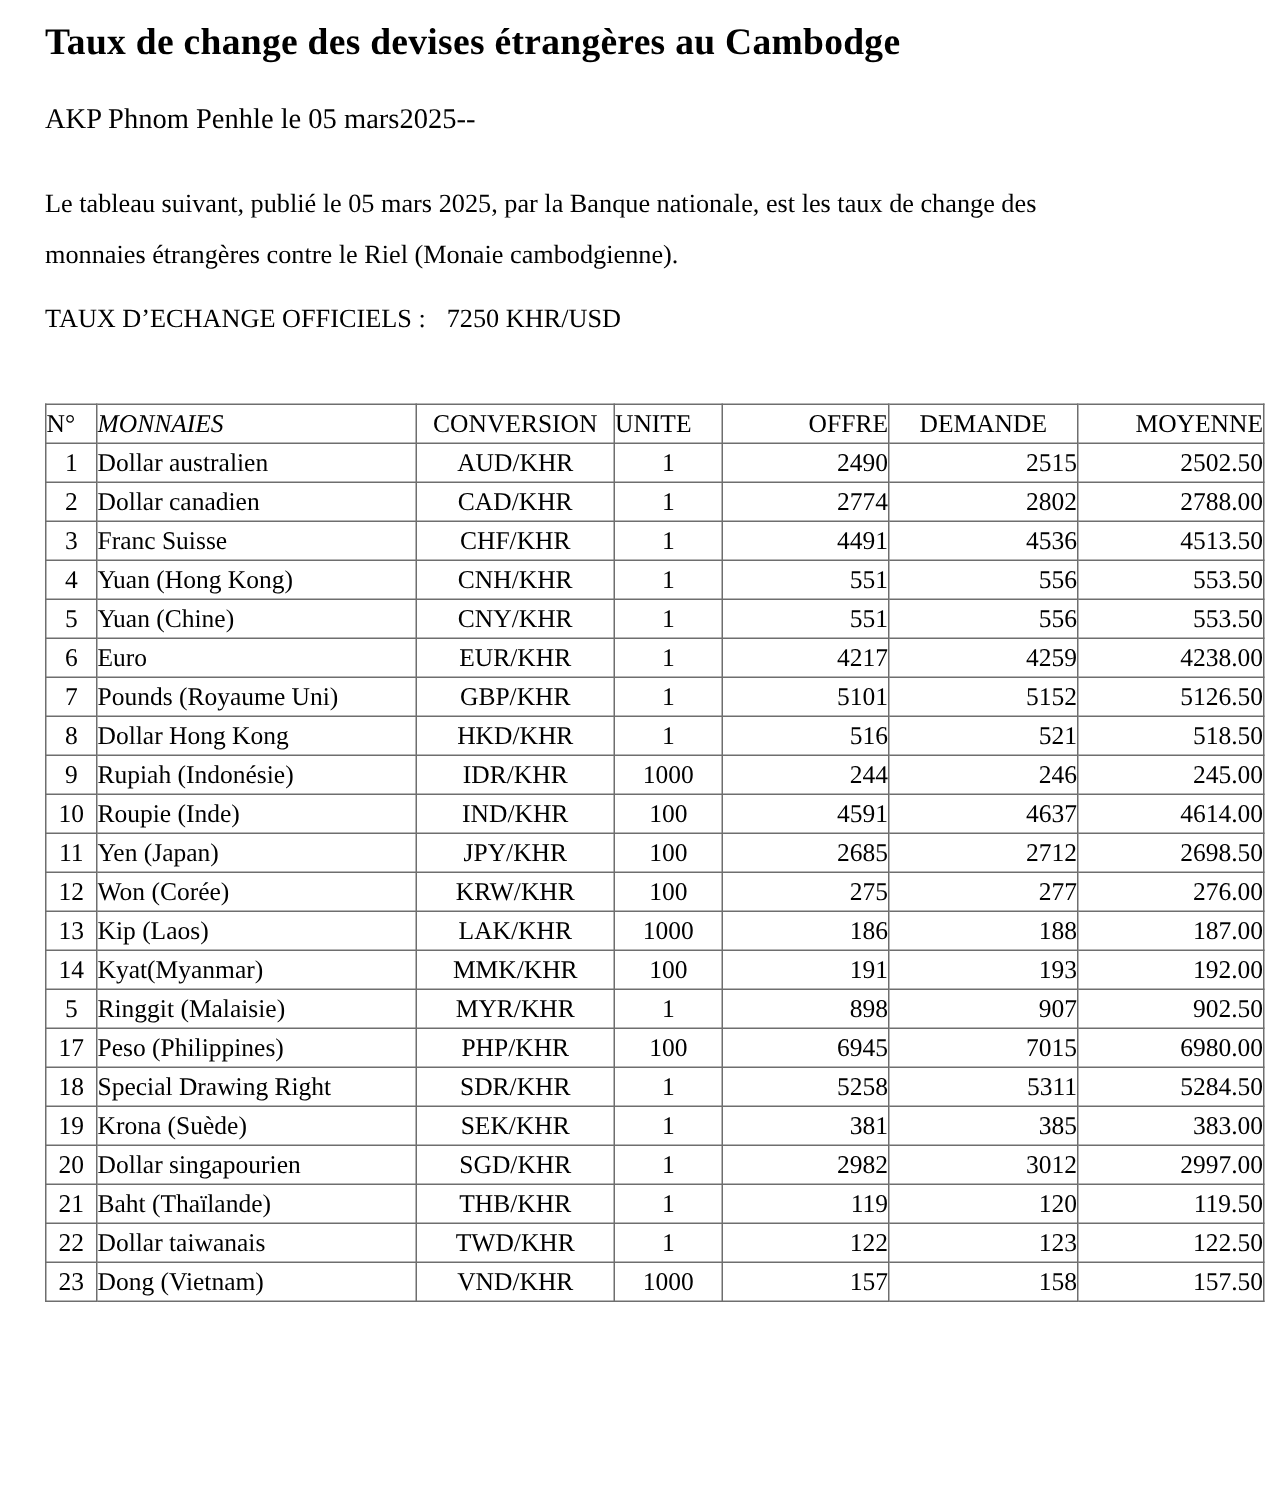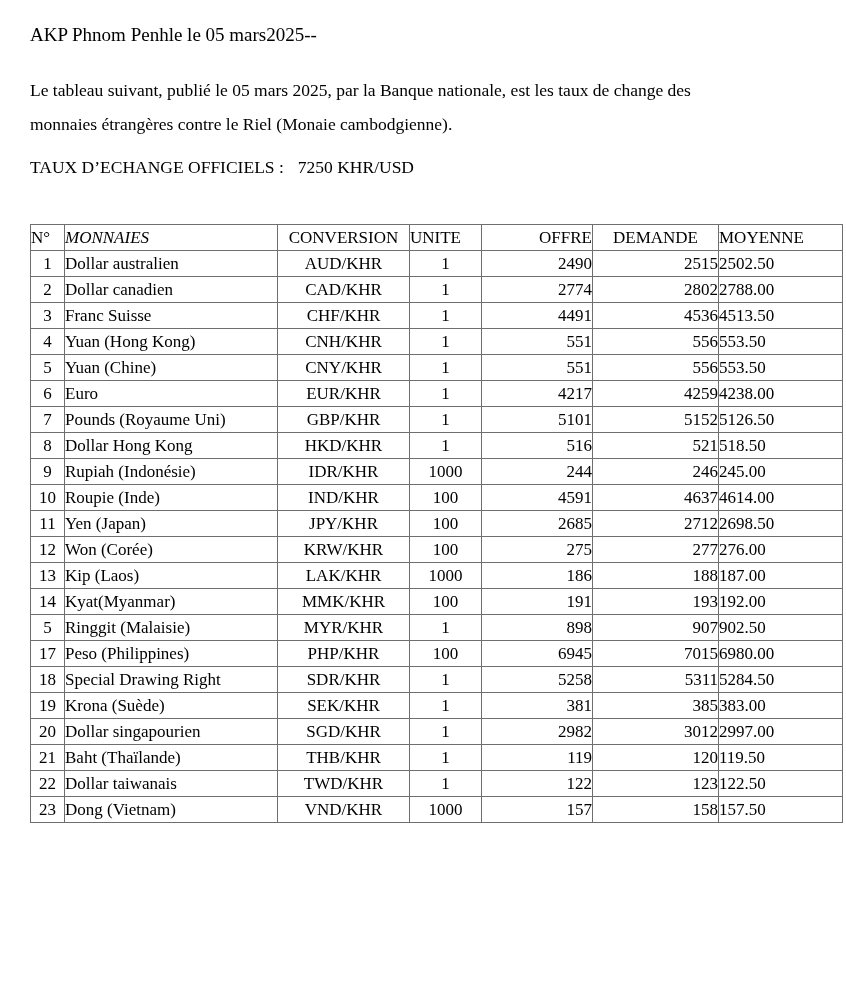--- a/index.html
+++ b/index.html
@@ -70,35 +70,36 @@
   col.c-offre    { width: 111px; }
   col.c-demande  { width: 126px; }
   col.c-moyenne  { width: 124px; }
   
   th:nth-child(1) { text-align: left; padding-left: 2px; }
   th:nth-child(2) { text-align: left; padding-left: 5px; font-style: italic; }
   th:nth-child(3) { text-align: center; }
   th:nth-child(4) { text-align: left; padding-left: 6px; }
   th:nth-child(5) { text-align: right; padding-right: 6px; }
   th:nth-child(6) { text-align: center; }
-  th:nth-child(7) { text-align: left; }
+  th:nth-child(7) { text-align: right; }
   
   td:nth-child(1) { text-align: center; }
   td:nth-child(2) { text-align: left; padding-left: 5px; }
   td:nth-child(3) { text-align: center; }
   td:nth-child(4) { text-align: center; }
   td:nth-child(5) { text-align: right; padding-right: 6px; }
   td:nth-child(6) { text-align: right; padding-right: 8px; }
-  td:nth-child(7) { text-align: left; padding-right: 5px; }
+  td:nth-child(7) { text-align: right; padding-right: 5px; }
 </style>
 </head>
 <body>
 
 <div class="page">
 
+  <h1 class="doc-title">Taux de change des devises étrangères au Cambodge</h1>
 
   <div class="byline">AKP Phnom Penhle le 05 mars2025--</div>
 
   <div class="intro">
     <div>Le tableau suivant, publié le 05 mars 2025, par la Banque nationale, est les taux de change des</div>
     <div>monnaies étrangères contre le Riel (Monaie cambodgienne).</div>
   </div>
 
   <div class="official-line">
     <span>TAUX D’ECHANGE OFFICIELS :</span><span class="official-value">7250 KHR/USD</span>

